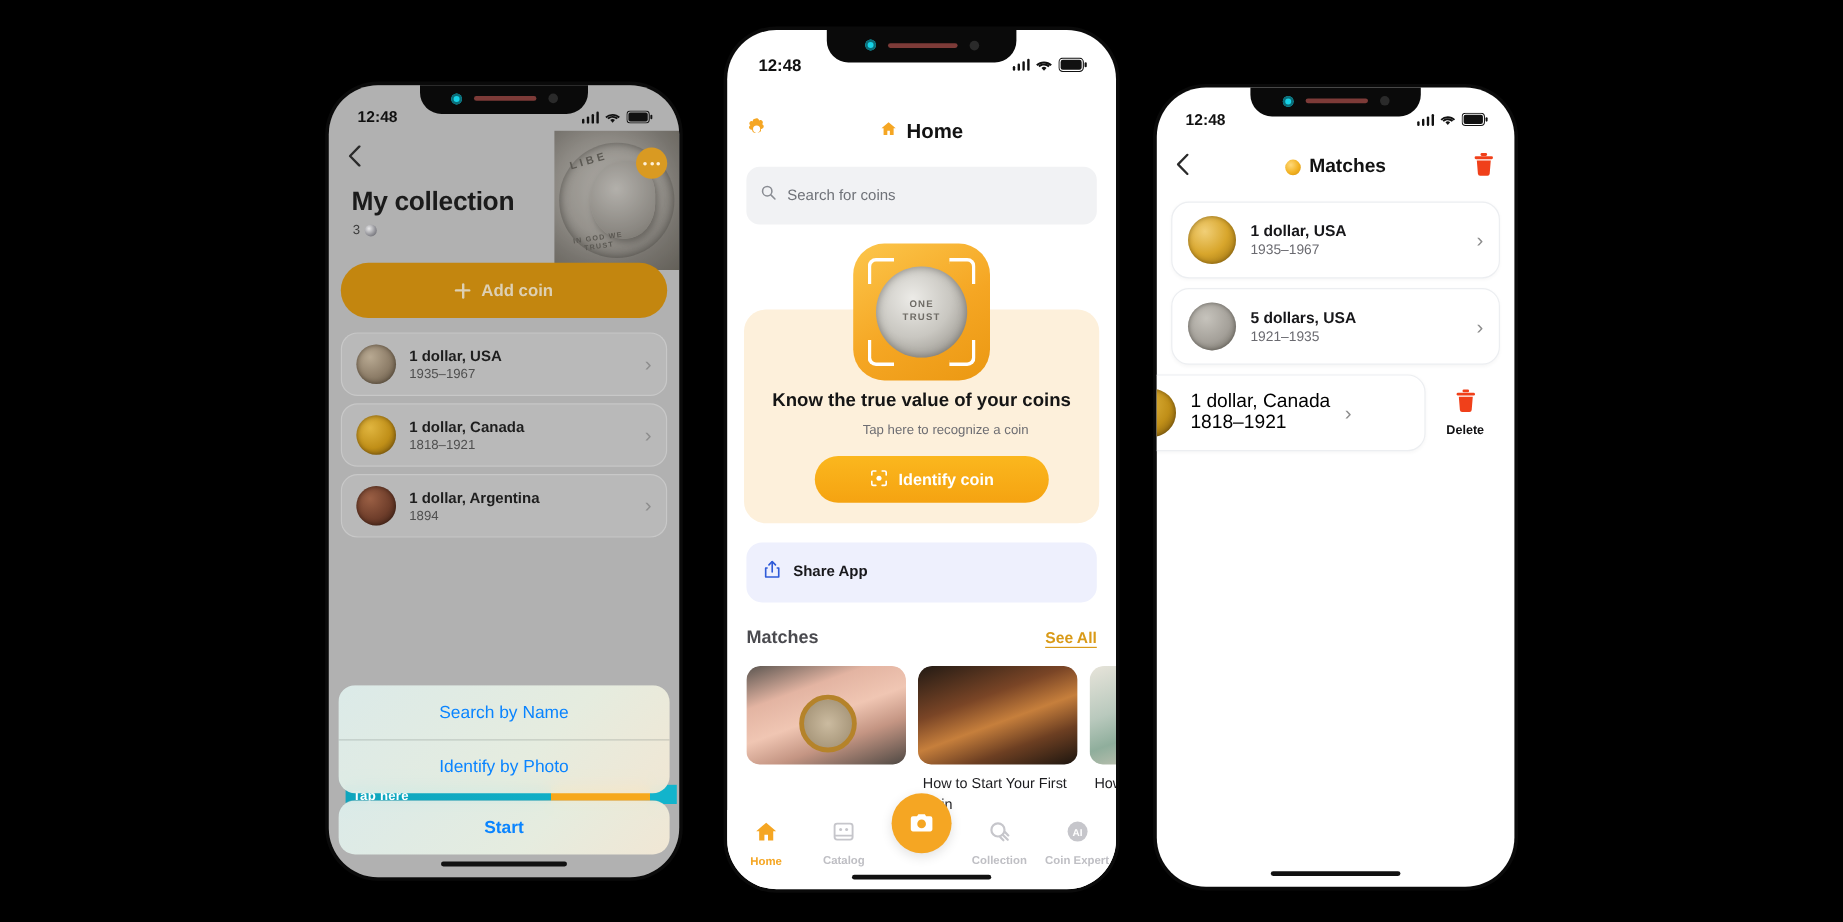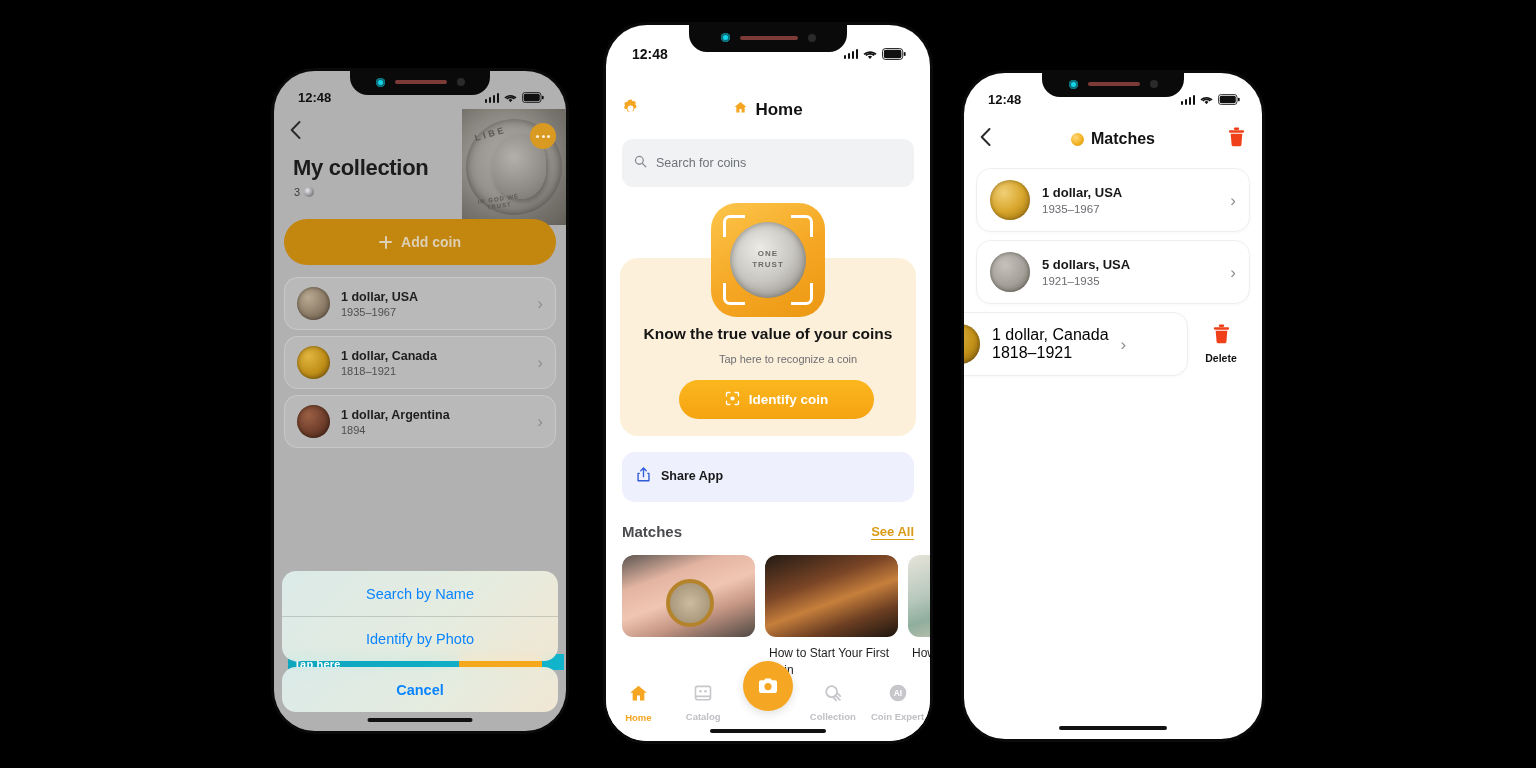--- a/index.html
+++ b/index.html
@@ -414,21 +414,21 @@
 
       <div class="coach-bar">
         <span>Tap here</span>
       </div>
 
       <div class="sheet" id="sheet-main">
         <div class="sheet-item">Search by Name</div>
         <div class="sheet-item">Identify by Photo</div>
       </div>
       <div class="sheet" id="sheet-cancel">
-        <div class="sheet-item bold">Cancel</div>
+        <div class="sheet-item bold">Start</div>
       </div>
 
       <div class="homebar"></div>
     </div>
   </div>
 
   <div class="phone" id="phone-mid">
     <div class="screen">
 
       <div class="notch">

